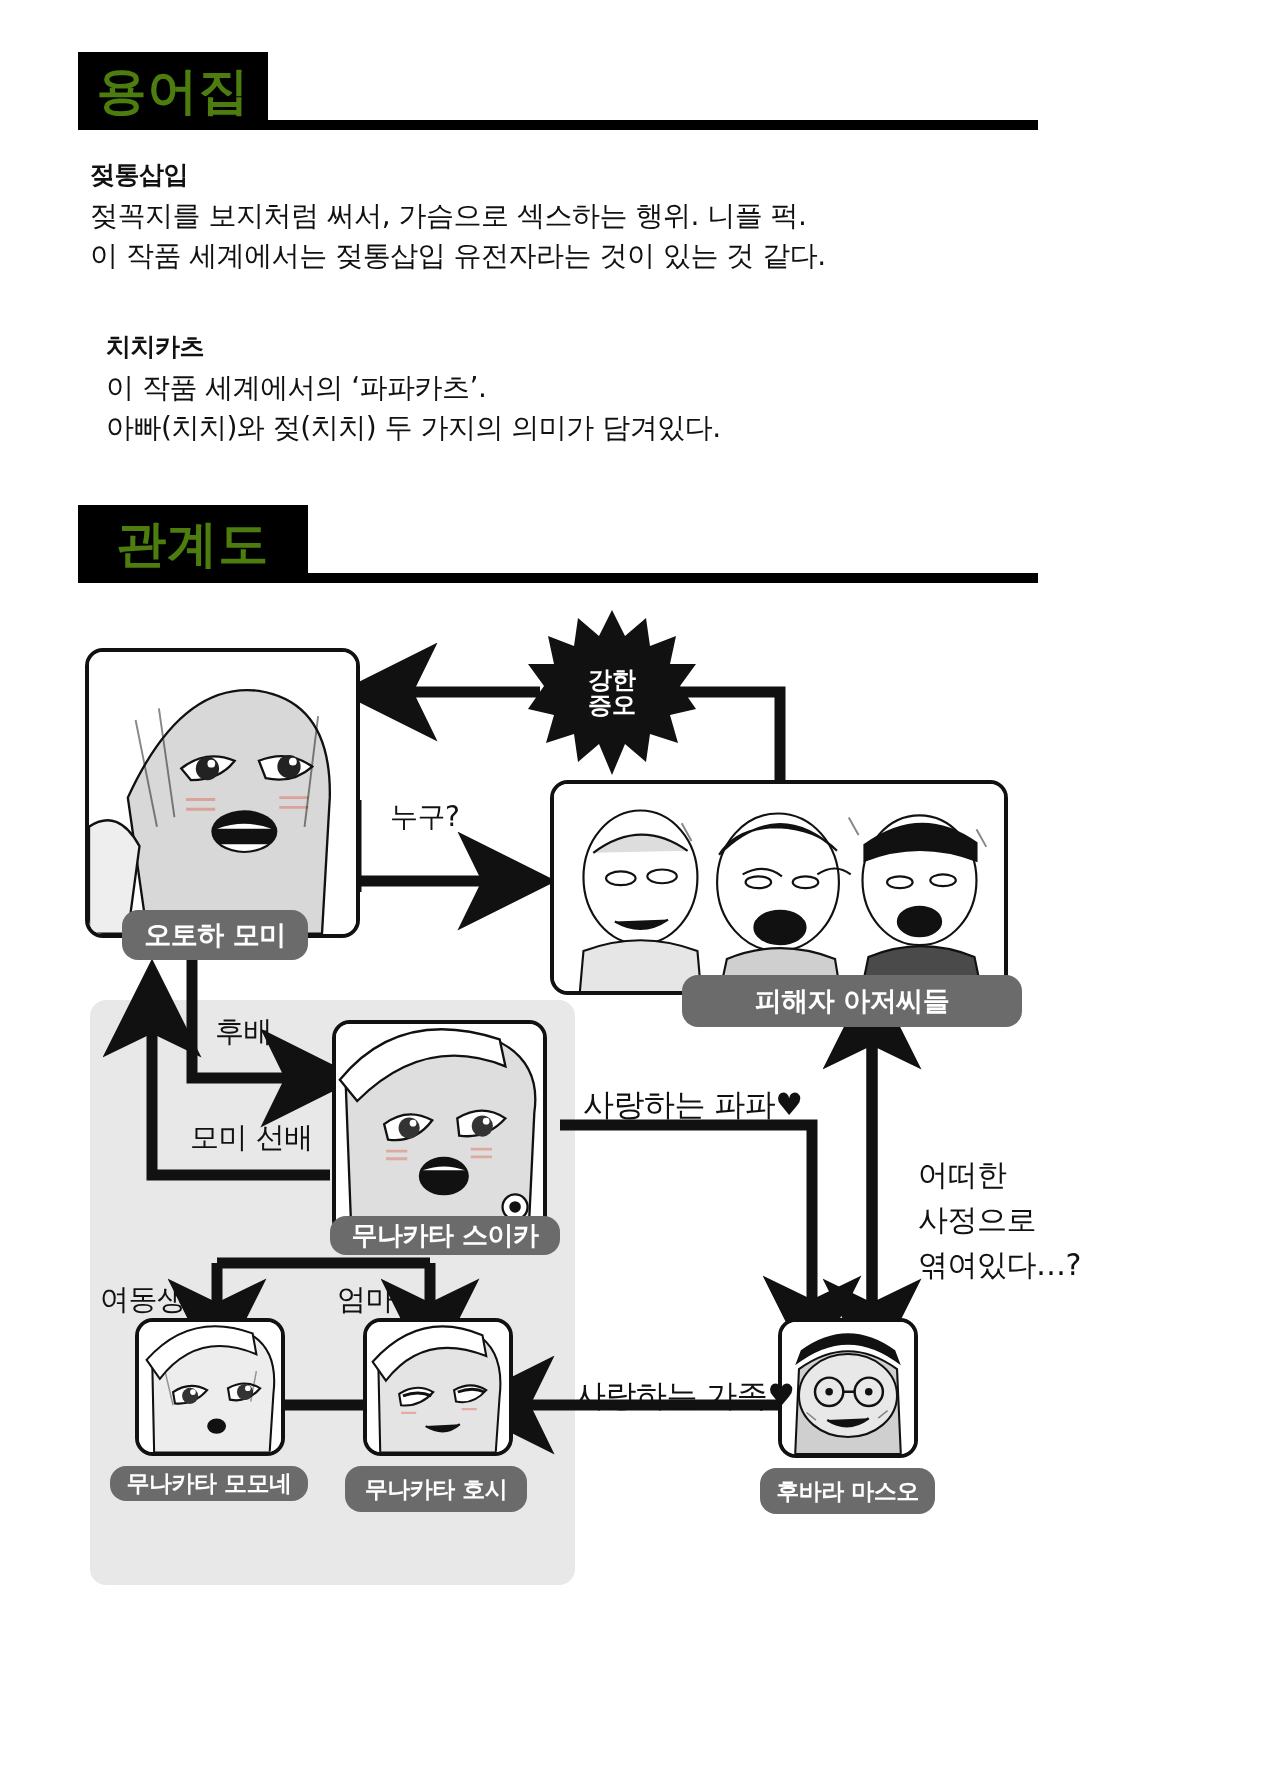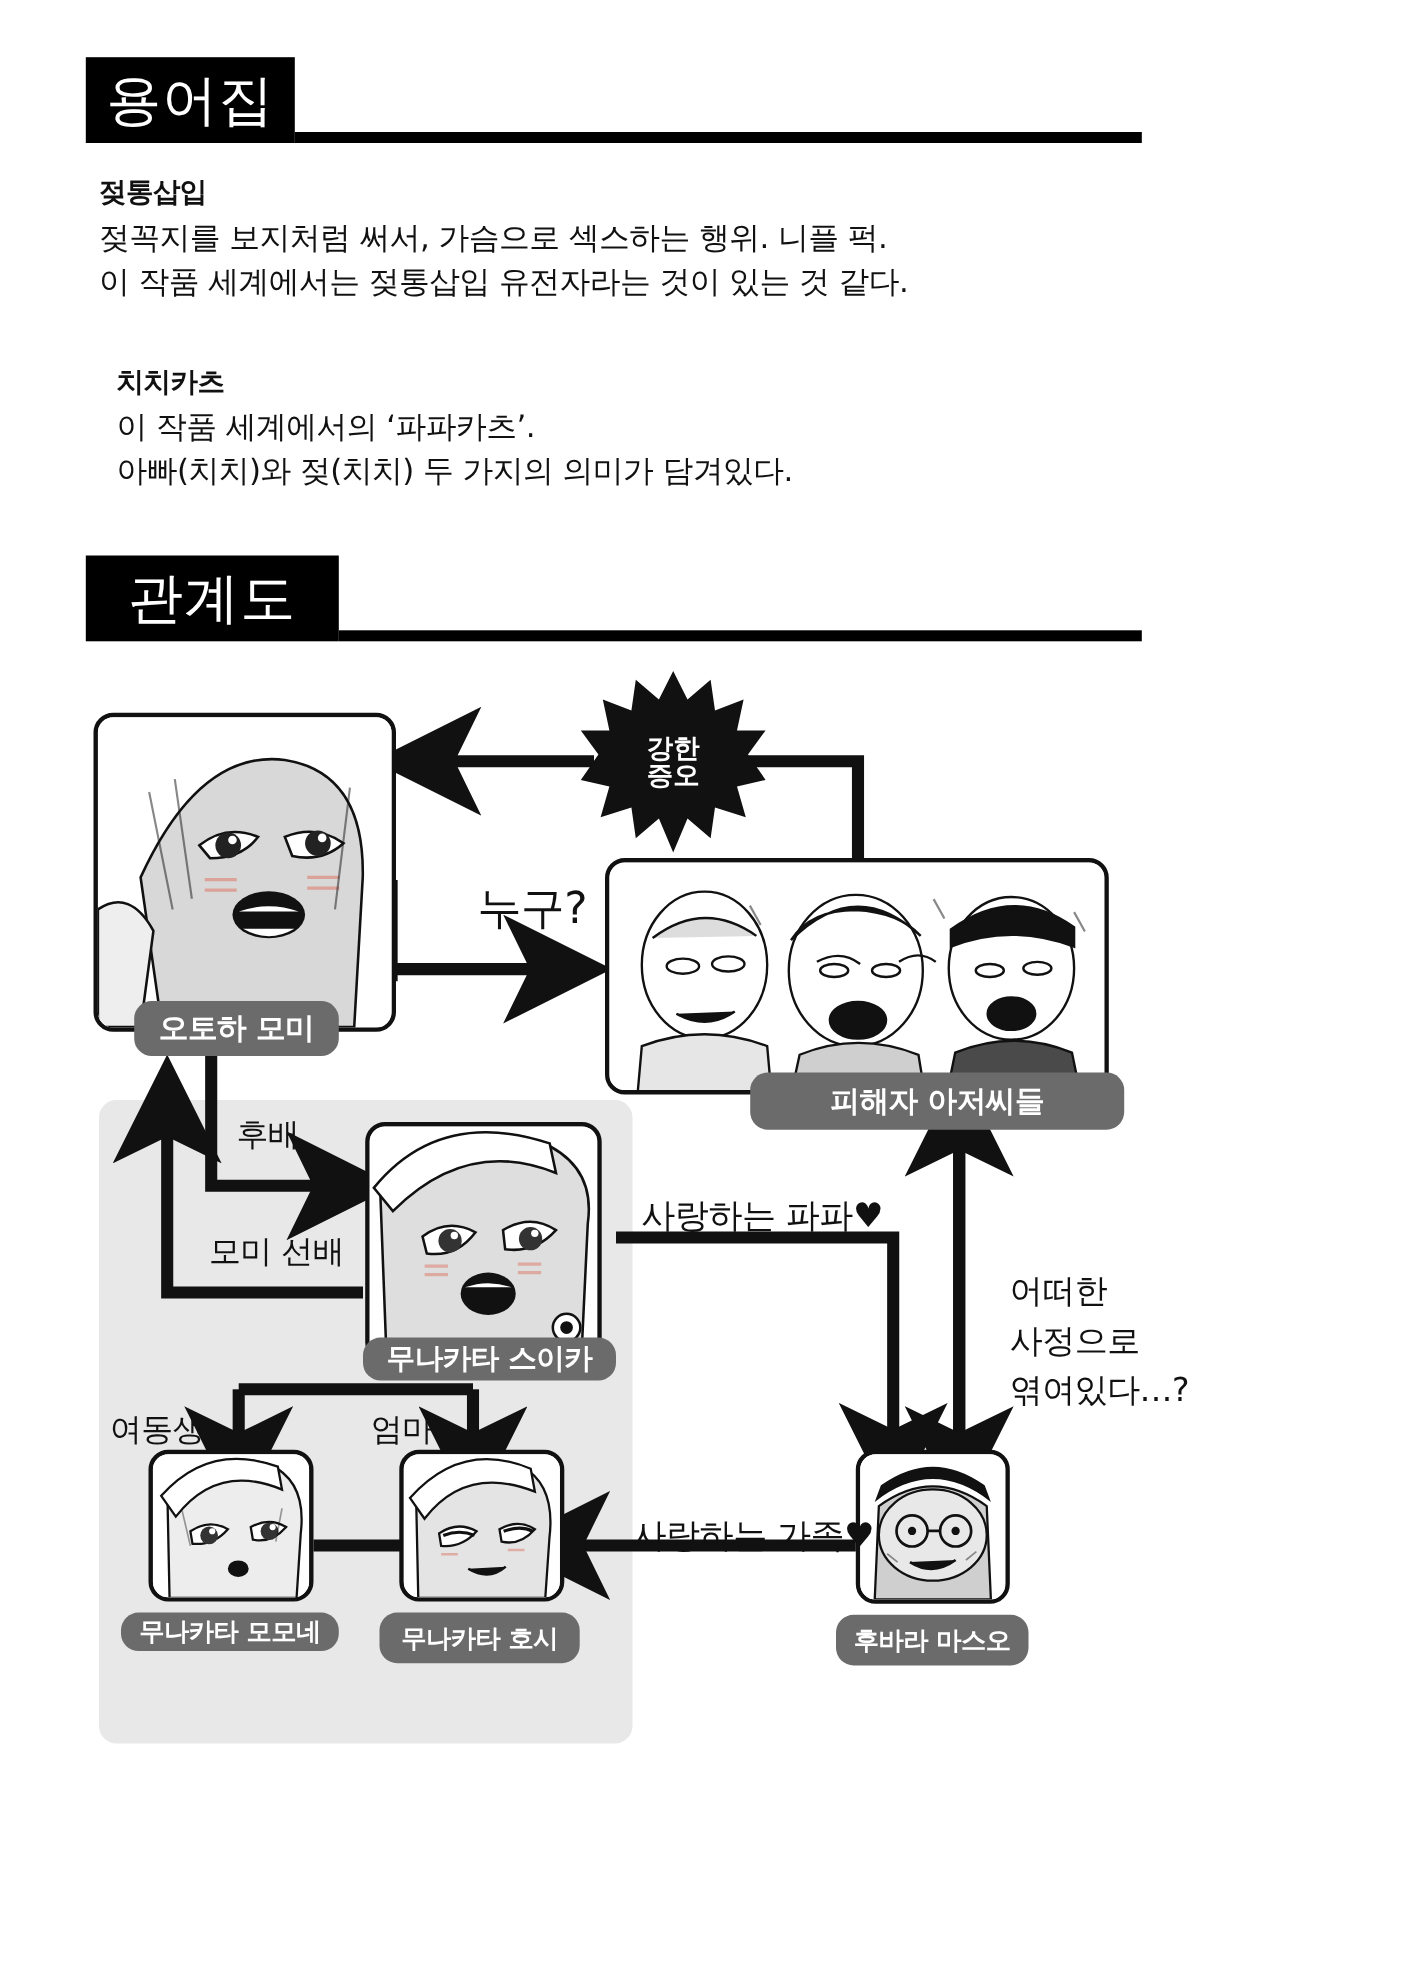--- a/index.html
+++ b/index.html
@@ -7,22 +7,22 @@
     width: 1280px; height: 1791px;
     background: #ffffff;
     font-family: "DejaVu Sans", "Liberation Sans", sans-serif;
     overflow: hidden;
   }
   .page { position: relative; width: 1280px; height: 1791px; background: #fff; }
 
   
   .sec-header { position: absolute; display: flex; align-items: flex-end; }
   .sec-box {
-    background: #000; color: #ffffff;
-    font-weight: 400;
+    background: #000; color: #4d7c0f;
+    font-weight: 700;
     display: flex; align-items: center; justify-content: center;
     letter-spacing: 1px;
   }
   .sec-rule { background: #000; }
 
   
   .gloss { position: absolute; color: #111; }
   .gloss-term {
     font-weight: 700; font-size: 25px; line-height: 1.35;
     letter-spacing: -0.5px;
@@ -300,21 +300,21 @@
     <div class="burst" style="left:528px; top:10px; width:168px; height:165px;">
       <svg viewBox="0 0 168 165" width="168" height="165">
         <polygon fill="#111" points="84,0 97,26 118,8 122,36 148,26 142,54 168,54 152,76 168,99 142,105 150,133 122,124 118,152 97,134 84,165 71,134 50,152 46,124 18,133 26,105 0,99 16,76 0,54 26,54 20,26 46,36 50,8 71,26"></polygon>
       </svg>
       <div class="btxt" style="font-size:24px;">
         <span>강한</span>
         <span>증오</span>
       </div>
     </div>
 
-    <div class="edgelabel" style="left:390px; top:198px; font-size:40px;margin-left:44px;">누구?</div>
+    <div class="edgelabel" style="left:390px; top:198px; font-size:28px;">누구?</div>
 
     <div class="edgelabel" style="left:215px; top:412px; font-size:29px;">후배</div>
 
     <div class="edgelabel" style="left:190px; top:518px; font-size:29px;">모미 선배</div>
 
     <div class="edgelabel" style="left:583px; top:484px; font-size:31px;">사랑하는 파파♥</div>
 
     <div class="edgelabel" style="left:100px; top:680px; font-size:29px;">여동생</div>
 
     <div class="edgelabel" style="left:337px; top:680px; font-size:29px;">엄마</div>

